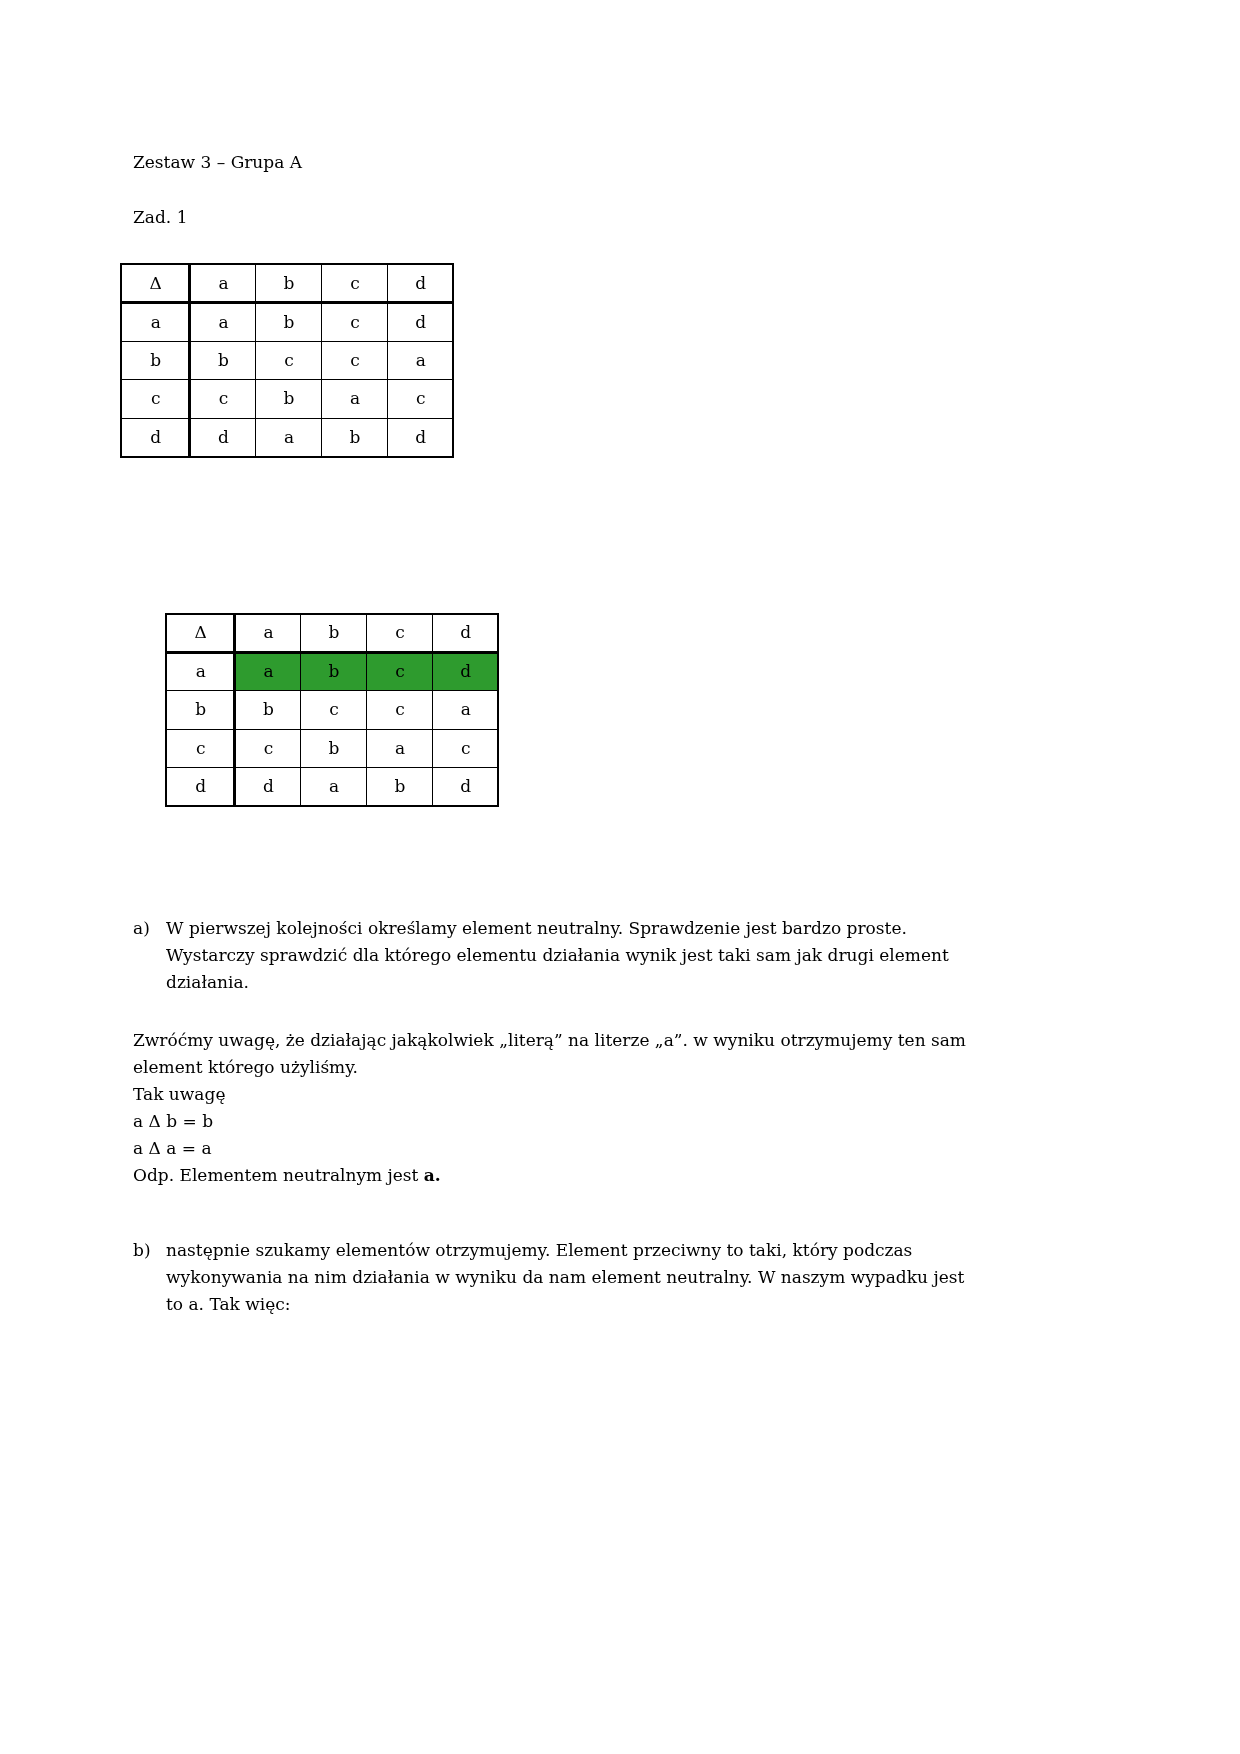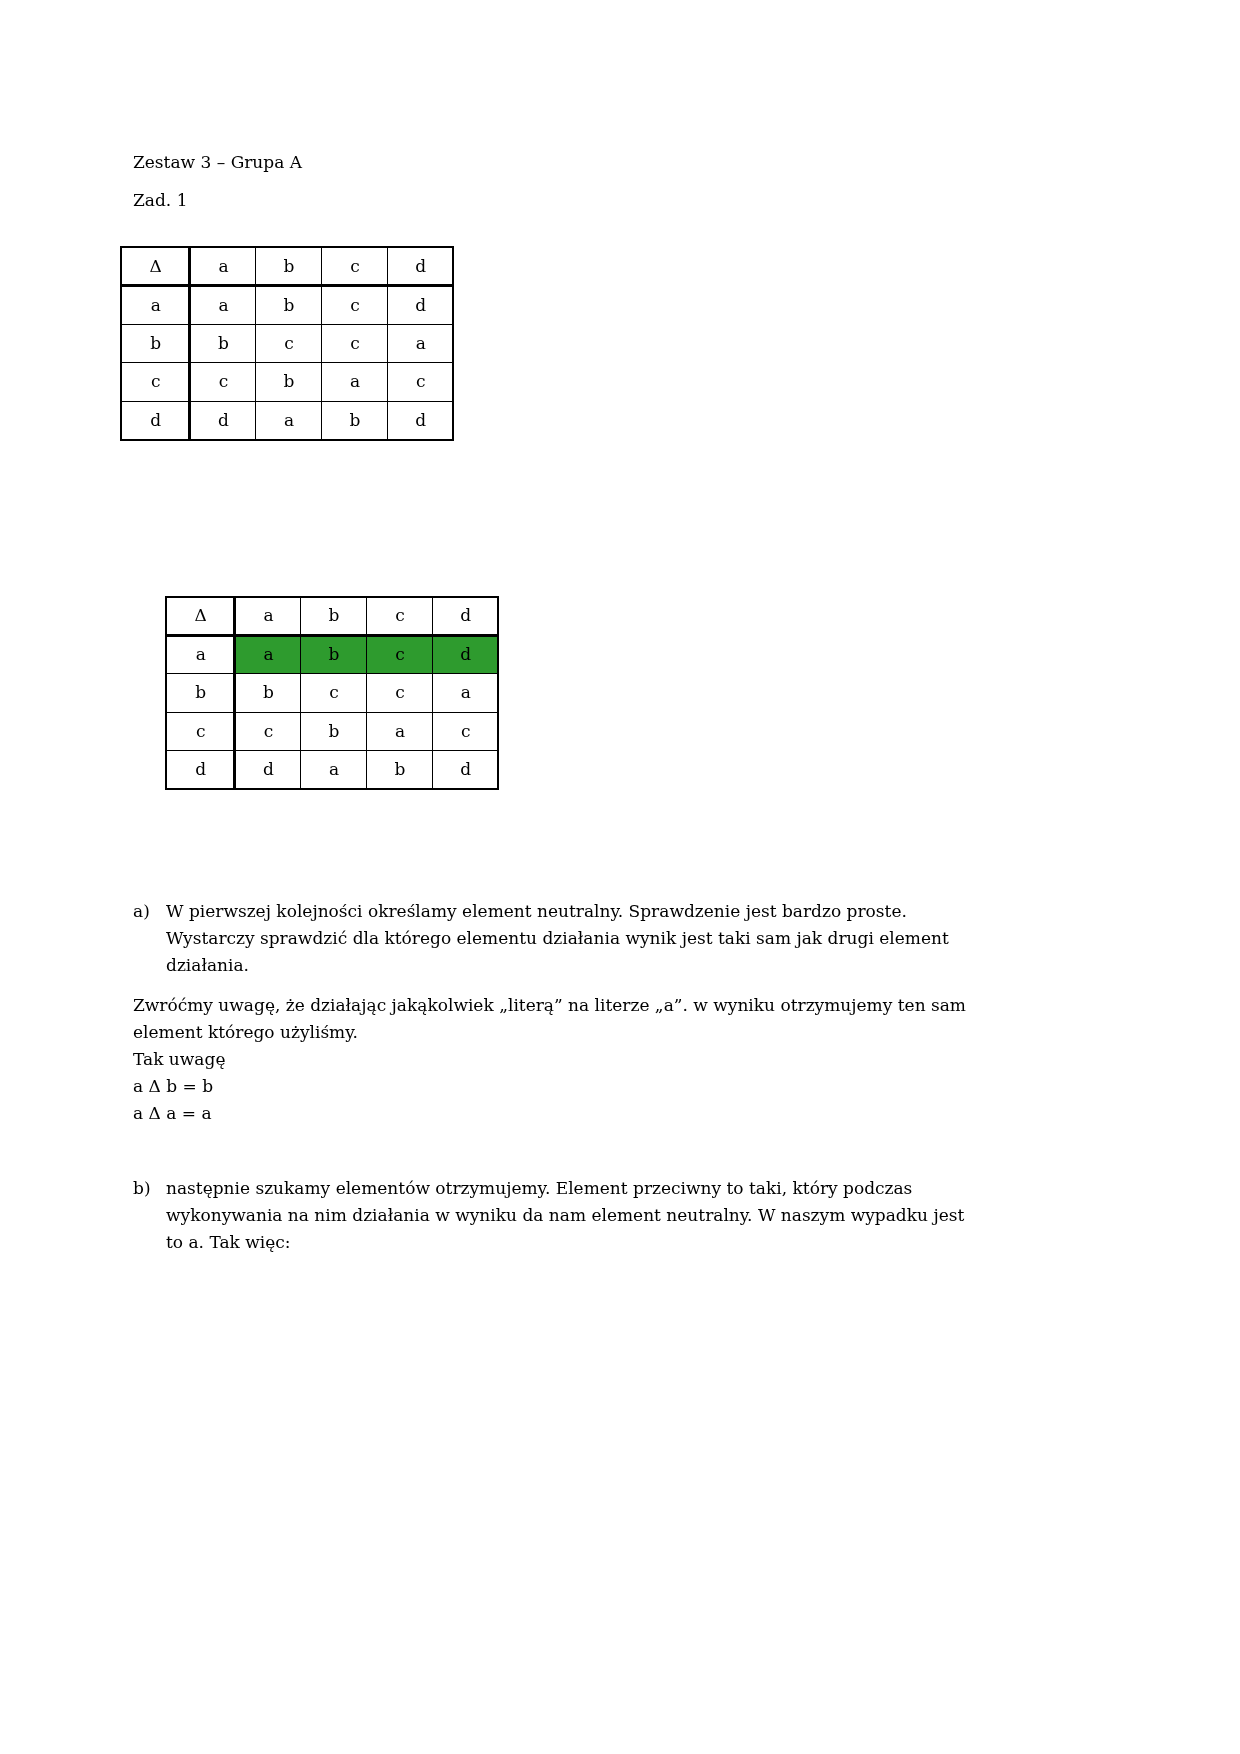--- a/index.html
+++ b/index.html
@@ -5,41 +5,41 @@
   * { margin:0; padding:0; box-sizing:border-box; }
   html,body { background:#ffffff; }
   body {
     width:1240px; height:1754px; position:relative; overflow:hidden;
     font-family:"DejaVu Serif", serif; color:#000;
   }
   .page { position:absolute; left:0; top:16px; width:1240px; height:1754px; background:#fff; }
   .content { position:absolute; left:133px; top:133px; width:860px; font-size:17px; line-height:27px; }
 
   .title-line { white-space:nowrap; }
-  .task-block { margin-top:11px; }
+  .task-block { margin-top:28px; }
   .para { width:845px; }
 
   table.op-table { border-collapse:collapse; table-layout:fixed; background:#fff; }
   table.op-table td {
     border:1px solid #000; width:66px; height:38.5px;
     text-align:center; vertical-align:middle; font-size:17px; padding:0 0 0 2px;
   }
   table.op-table { border:2px solid #000; }
   table.op-table td.c0 { width:68px; border-right:3px solid #000; }
   table.op-table tr.hdr-row td { border-bottom:3px solid #000; }
   .tbl1 { margin-top:32px; margin-left:-13px; }
   .tbl2 { margin-top:155px; margin-left:32px; }
 
   .list-item { display:flex; width:845px; }
   .list-item .marker { width:33px; flex:0 0 33px; }
   .list-item .li-text { flex:1; width:778px; }
   .item-a { margin-top:108px; }
   .item-b { margin-top:48px; }
 
-  .expl-block { margin-top:13px; }
+  .expl-block { margin-top:31px; }
   .eq-line { white-space:pre; }
   .eq-suffix { display:inline-block; margin-left:37px; }
   .bold { font-weight:bold; }
 </style>
 </head>
 <body>
 
 <div class="page">
   <div class="content">
 
@@ -132,20 +132,21 @@
     <div class="list-item item-a">
       <span class="marker">a)</span>
       <span class="li-text">W pierwszej kolejności określamy element neutralny. Sprawdzenie jest bardzo proste. Wystarczy sprawdzić dla którego elementu działania wynik jest taki sam jak drugi element działania.</span>
     </div>
 
     <div class="expl-block">
       <div class="para">Zwróćmy uwagę, że działając jakąkolwiek „literą” na literze „a”. w wyniku otrzymujemy ten sam element którego użyliśmy.</div>
       <div>Tak uwagę</div>
       <div class="eq-line">a Δ b = b</div>
       <div class="eq-line">a Δ a = a</div>
+      <div><span>Odp. Elementem neutralnym jest </span><span class="bold">a.</span></div>
     </div>
 
     <div class="list-item item-b">
       <span class="marker">b)</span>
       <span class="li-text">następnie szukamy elementów otrzymujemy. Element przeciwny to taki, który podczas wykonywania na nim działania w wyniku da nam element neutralny. W naszym wypadku jest to a. Tak więc:</span>
     </div>
 
   </div>
 </div>
 

